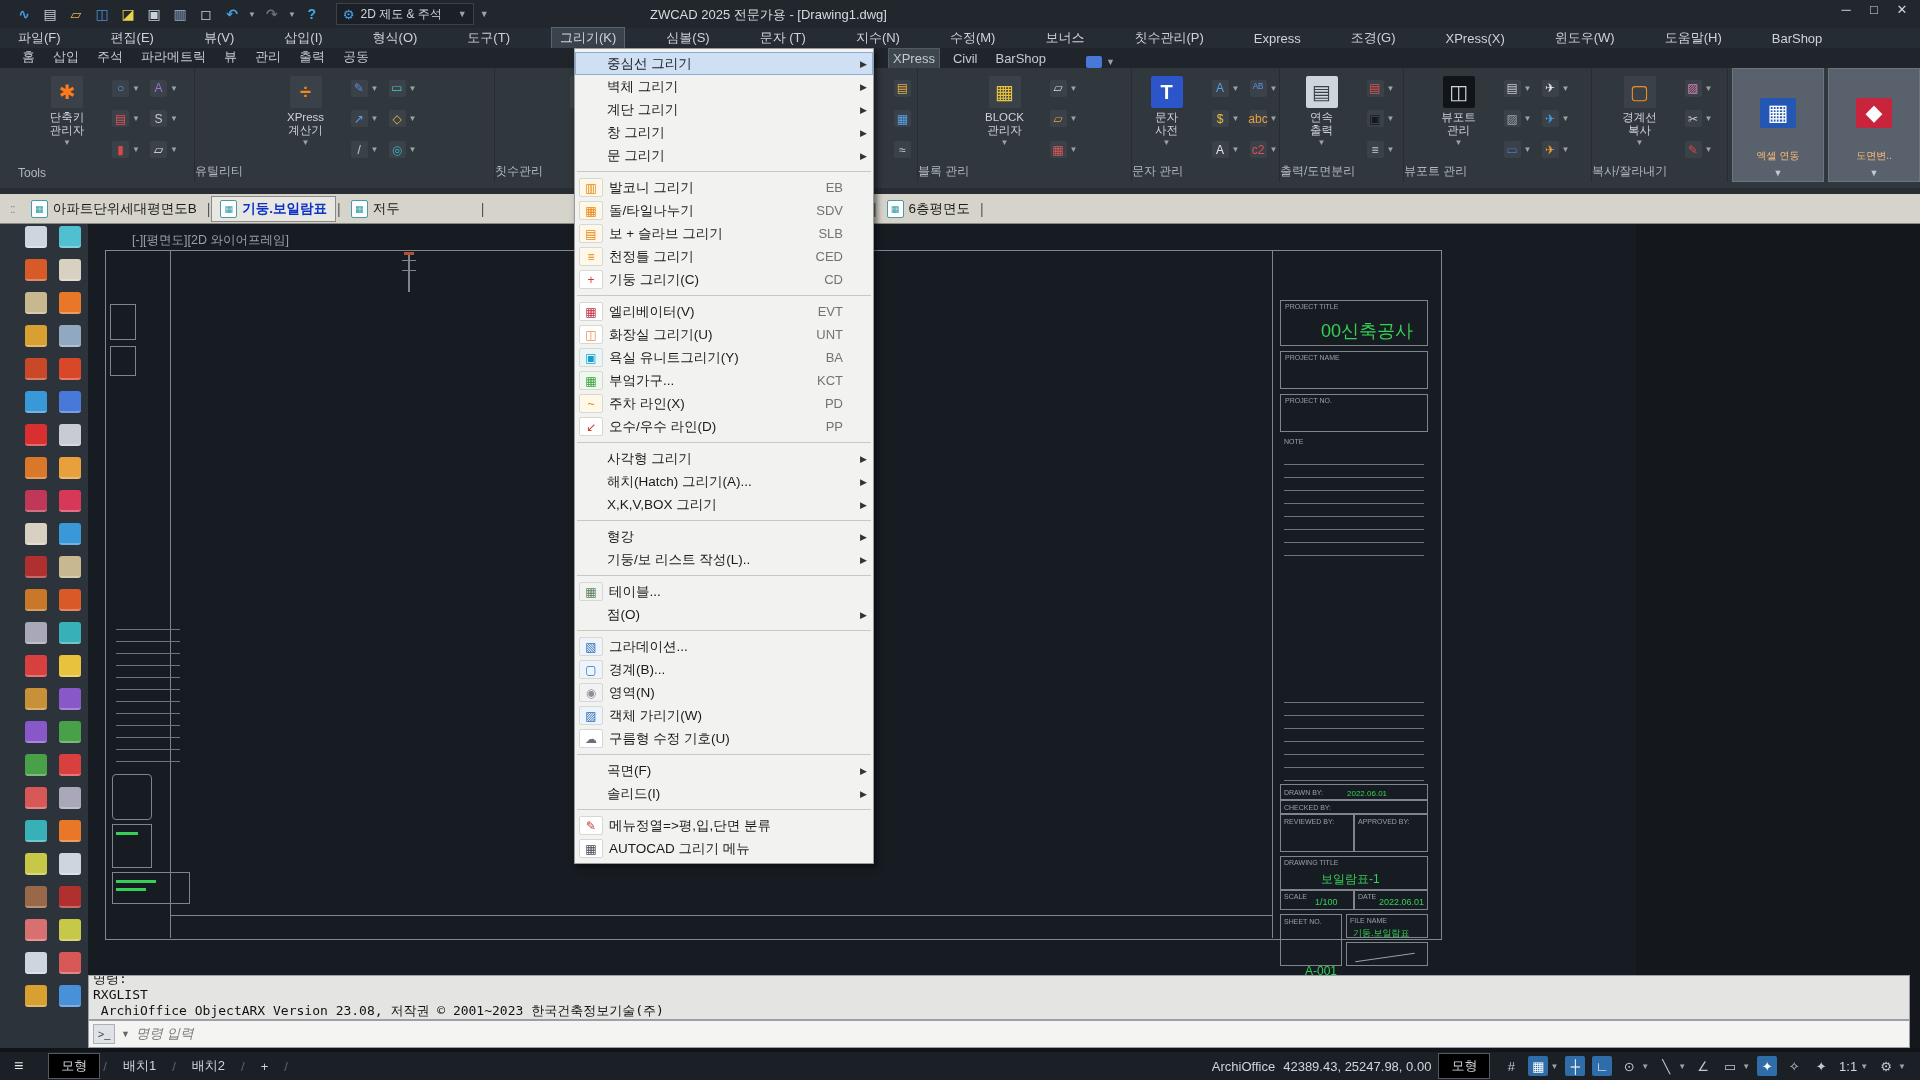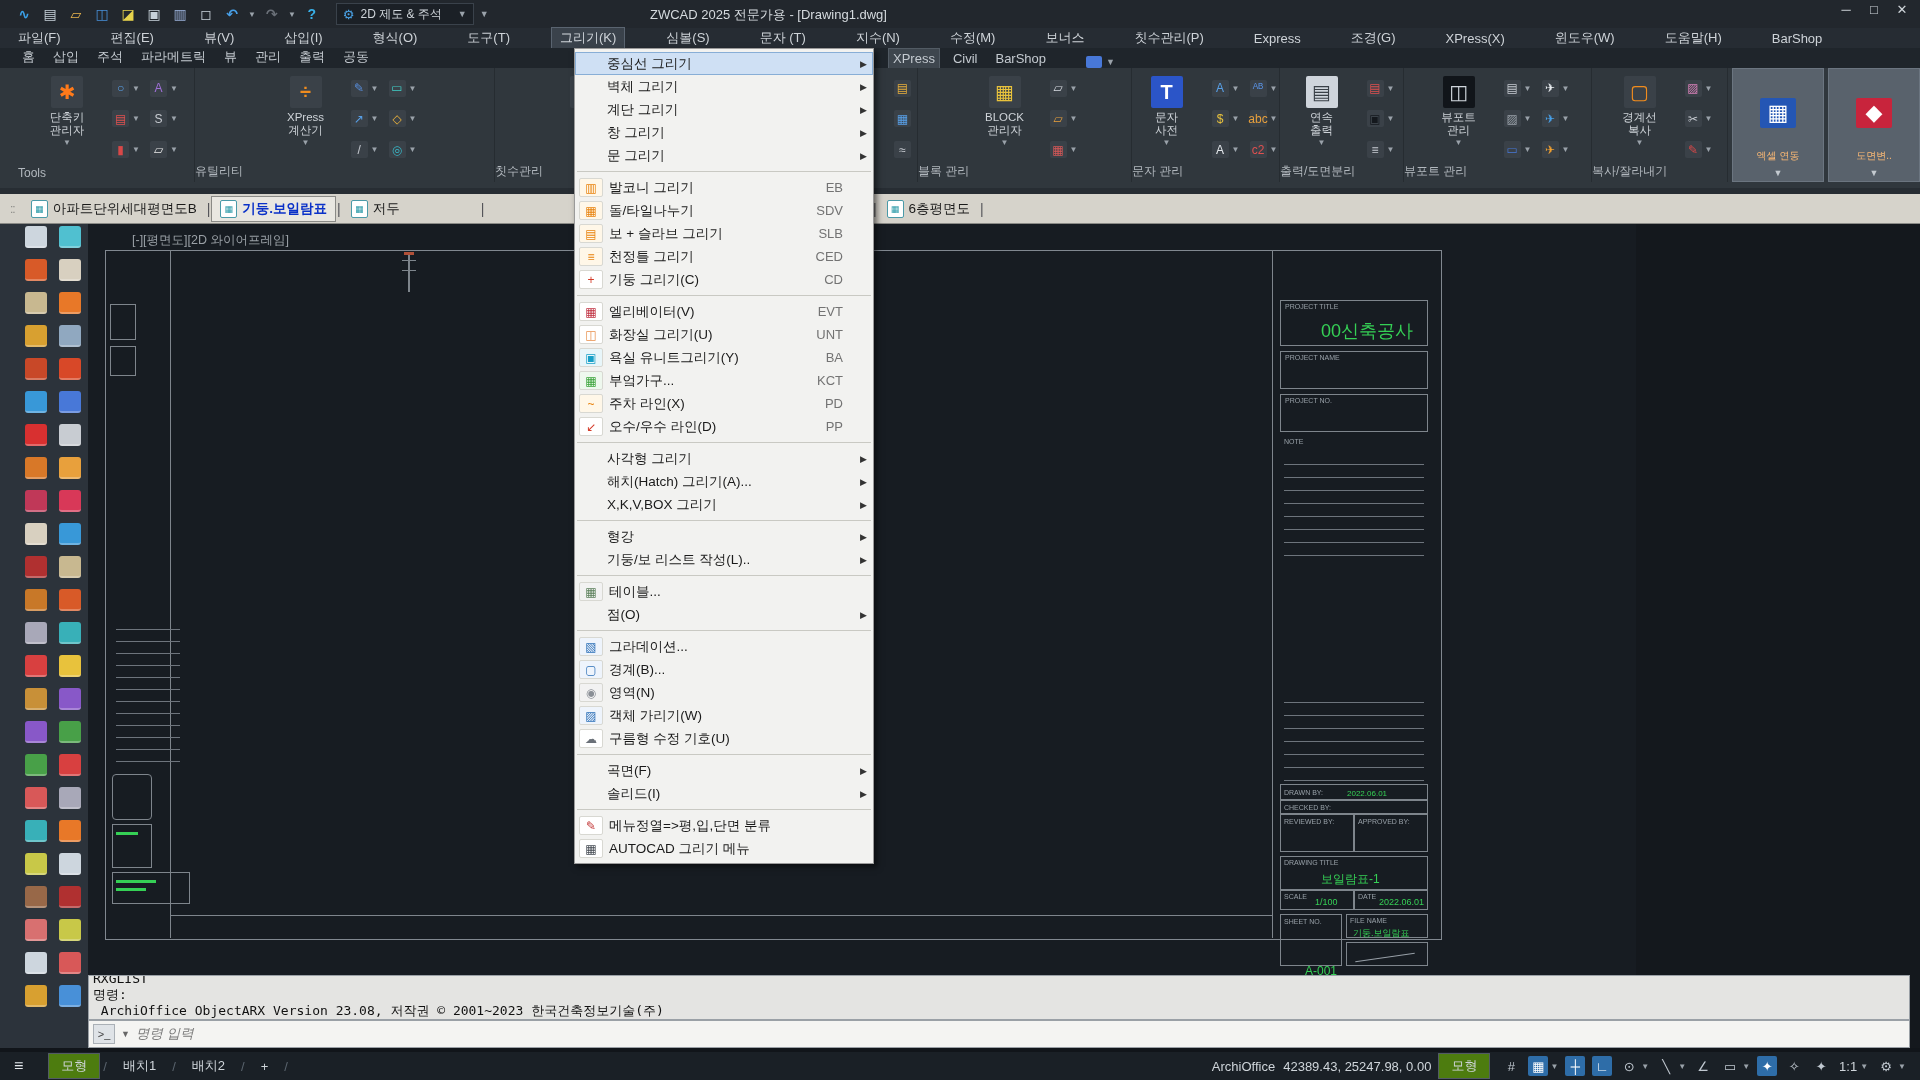--- a/index.html
+++ b/index.html
@@ -104,21 +104,21 @@
   #cmdinput{left:88px;top:1020px;width:1822px;height:28px;background:#f4f4f2;border:1px solid #9aa0a6;box-sizing:border-box;display:flex;align-items:center;gap:6px;padding-left:4px;}
   #cmdico{width:20px;height:18px;background:#dfe3e7;border:1px solid #aab0b6;color:#444;font-size:11px;display:flex;align-items:center;justify-content:center;}
   #cmdcar{color:#666;font-size:9px;}
   #cmdprompt{color:#7a7a7a;font-size:13.5px;font-style:italic;}
   #gaprow{left:0;top:1048px;width:1920px;height:4px;background:#11151a;}
 
   
   #statusbar{left:0;top:1052px;width:1920px;height:28px;background:#1a2026;display:flex;align-items:center;color:#cfd5da;font-size:13px;}
   #hamb{margin:0 26px 0 14px;font-size:16px;color:#e4e8ec;}
   .ltab{padding:3px 12px;margin-right:4px;white-space:nowrap;}
-  .ltab.active{background:#4d7c0f;outline:1px solid #525b64;text-align:right;}
+  .ltab.active{background:#000000;outline:1px solid #525b64;text-align:right;}
   .lslash{color:#5a646e;margin-right:4px;}
   #sbright{margin-left:auto;display:flex;align-items:center;gap:8px;padding-right:14px;}
   #sbright .txt{white-space:nowrap;}
   .tog{display:flex;align-items:center;gap:2px;}
   .tog .ic{width:20px;height:20px;font-size:13px;color:#c0c8d0;background:transparent;}
   .tog.on .ic{background:#2e6da8;color:#fff;}
   .tog .car{color:#9aa2aa;font-size:8px;}
   #scalebtn{display:flex;align-items:center;gap:3px;}
 </style>
 </head>
@@ -802,22 +802,22 @@
         <span class="marrow"></span>
       </div>
       <div class="mrow">
         <span class="ic micon" style="background: rgb(255, 255, 255); color: rgb(68, 74, 82);">▦</span>
         <span class="mlabel">AUTOCAD 그리기 메뉴</span>
         <span class="marrow"></span>
       </div>
     </div>
 
   <div id="cmdhist" class="abs">
+      <div>명령:</div>
       <div>RXGLIST</div>
-      <div>명령:</div>
       <div> ArchiOffice ObjectARX Version 23.08, 저작권 © 2001~2023 한국건축정보기술(주)</div>
     </div>
   <div id="cmdinput" class="abs">
     <span id="cmdico">&gt;_</span>
     <span id="cmdcar">▼</span>
     <span id="cmdprompt">명령 입력</span>
   </div>
   <div id="gaprow" class="abs"></div>
 
   <div id="statusbar" class="abs">

